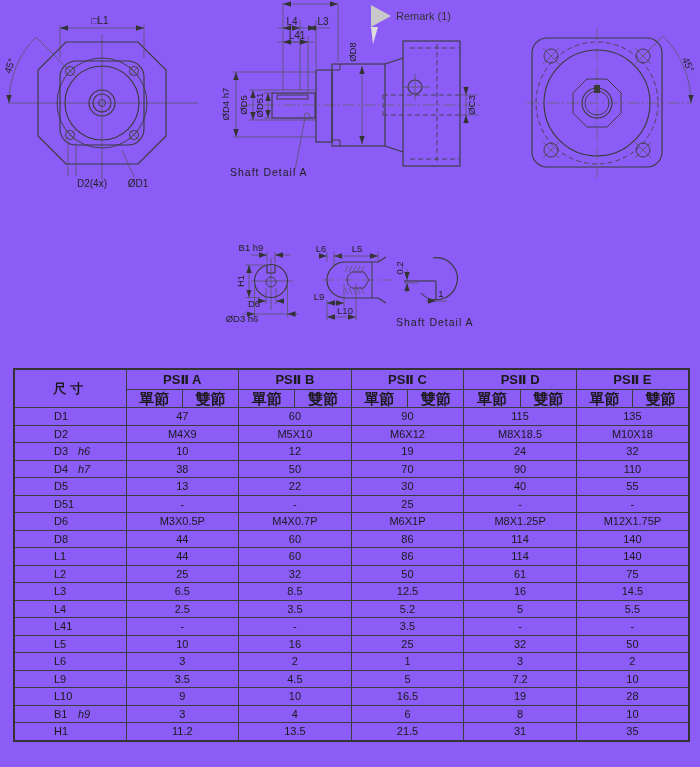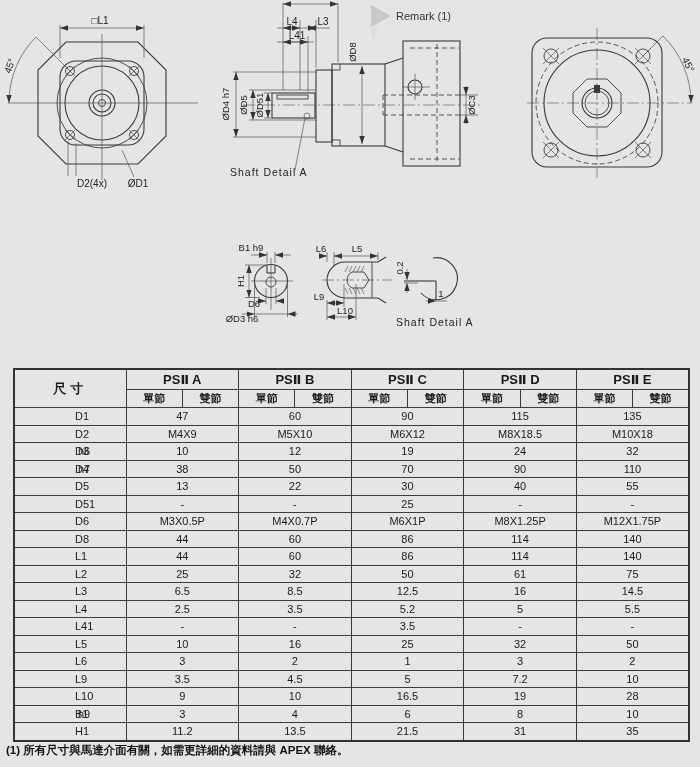--- a/index.html
+++ b/index.html
@@ -1,40 +1,40 @@
 <!DOCTYPE html>
 <html><head>
 <meta charset="utf-8">
 <style>
   html,body{margin:0;padding:0;background:#fff;}
-  .page{position:relative;width:700px;height:767px;background:#e5e5e5;overflow:hidden;
+  .page{position:relative;width:700px;height:767px;background:#8b5cf6;overflow:hidden;
         font-family:"Liberation Sans","DejaVu Sans",sans-serif;color:#1a1a1a;}
   svg text{font-family:"Liberation Sans","DejaVu Sans",sans-serif;fill:#222;}
   .lb{font-size:10px;}
   .lbs{font-size:9.5px;}
   .cap{font-size:10.5px;letter-spacing:1px;}
   .rem{font-size:11px;fill:#333;}
   
   .ol{stroke:#3a3a3a;stroke-width:1.1;fill:none;}
   .ol2{stroke:#3a3a3a;stroke-width:0.9;fill:none;}
   .tl{stroke:#555;stroke-width:0.7;fill:none;}
   .cl{stroke:#666;stroke-width:0.7;fill:none;stroke-dasharray:12 3 2 3;}
   .hd{stroke:#444;stroke-width:0.9;fill:none;stroke-dasharray:5 3;}
   
   .dim-table{position:absolute;left:13px;top:368px;width:675px;border-collapse:collapse;
              table-layout:fixed;border:2px solid #333;}
   .dim-table th,.dim-table td{border:1px solid #3c3c3c;text-align:center;padding:0;
              white-space:nowrap;overflow:hidden;}
   .dim-table thead th{font-size:13px;font-weight:bold;height:19px;line-height:19px;}
-  .dim-table thead tr.sub th{font-size:11px;height:17px;line-height:17px;}
+  .dim-table thead tr.sub th{font-size:15px;height:17px;line-height:17px;}
   .dim-table th.corner{font-size:13px;letter-spacing:4px;}
   .dim-table tbody td{height:16.5px;line-height:16.5px;font-size:11px;}
   .dim-table td.label-cell{text-align:left;position:relative;}
-  .dim-table td.label-cell .lbl{margin-left:24px;padding-left:36px;}
-  .dim-table td.label-cell .tol{position:absolute;left:63px;top:0;}
+  .dim-table td.label-cell .lbl{margin-left:3px;padding-left:36px;}
+  .dim-table td.label-cell .tol{position:absolute;left:63px;top:0;font-style:italic;}
   .footnote{position:absolute;left:6px;top:743px;font-size:11.5px;font-weight:bold;color:#111;}
 </style>
 </head>
 <body>
 
 <div class="page">
 
 <svg width="700" height="365" viewBox="0 0 700 365">
   <defs>
     <marker id="arr" markerWidth="9" markerHeight="7" refX="8" refY="3.5" orient="auto-start-reverse" markerUnits="userSpaceOnUse">
@@ -457,15 +457,14 @@
           <td class="label-cell"><span class="lbl">H1</span></td>
           <td colspan="2">11.2</td>
           <td colspan="2">13.5</td>
           <td colspan="2">21.5</td>
           <td colspan="2">31</td>
           <td colspan="2">35</td>
         </tr>
       </tbody>
 </table>
 
-<div class="footnote">(1) 所有尺寸與馬達介面有關，如需更詳細的資料請與 APEX 聯絡。</div>
 
 </div>
 
 </body></html>

